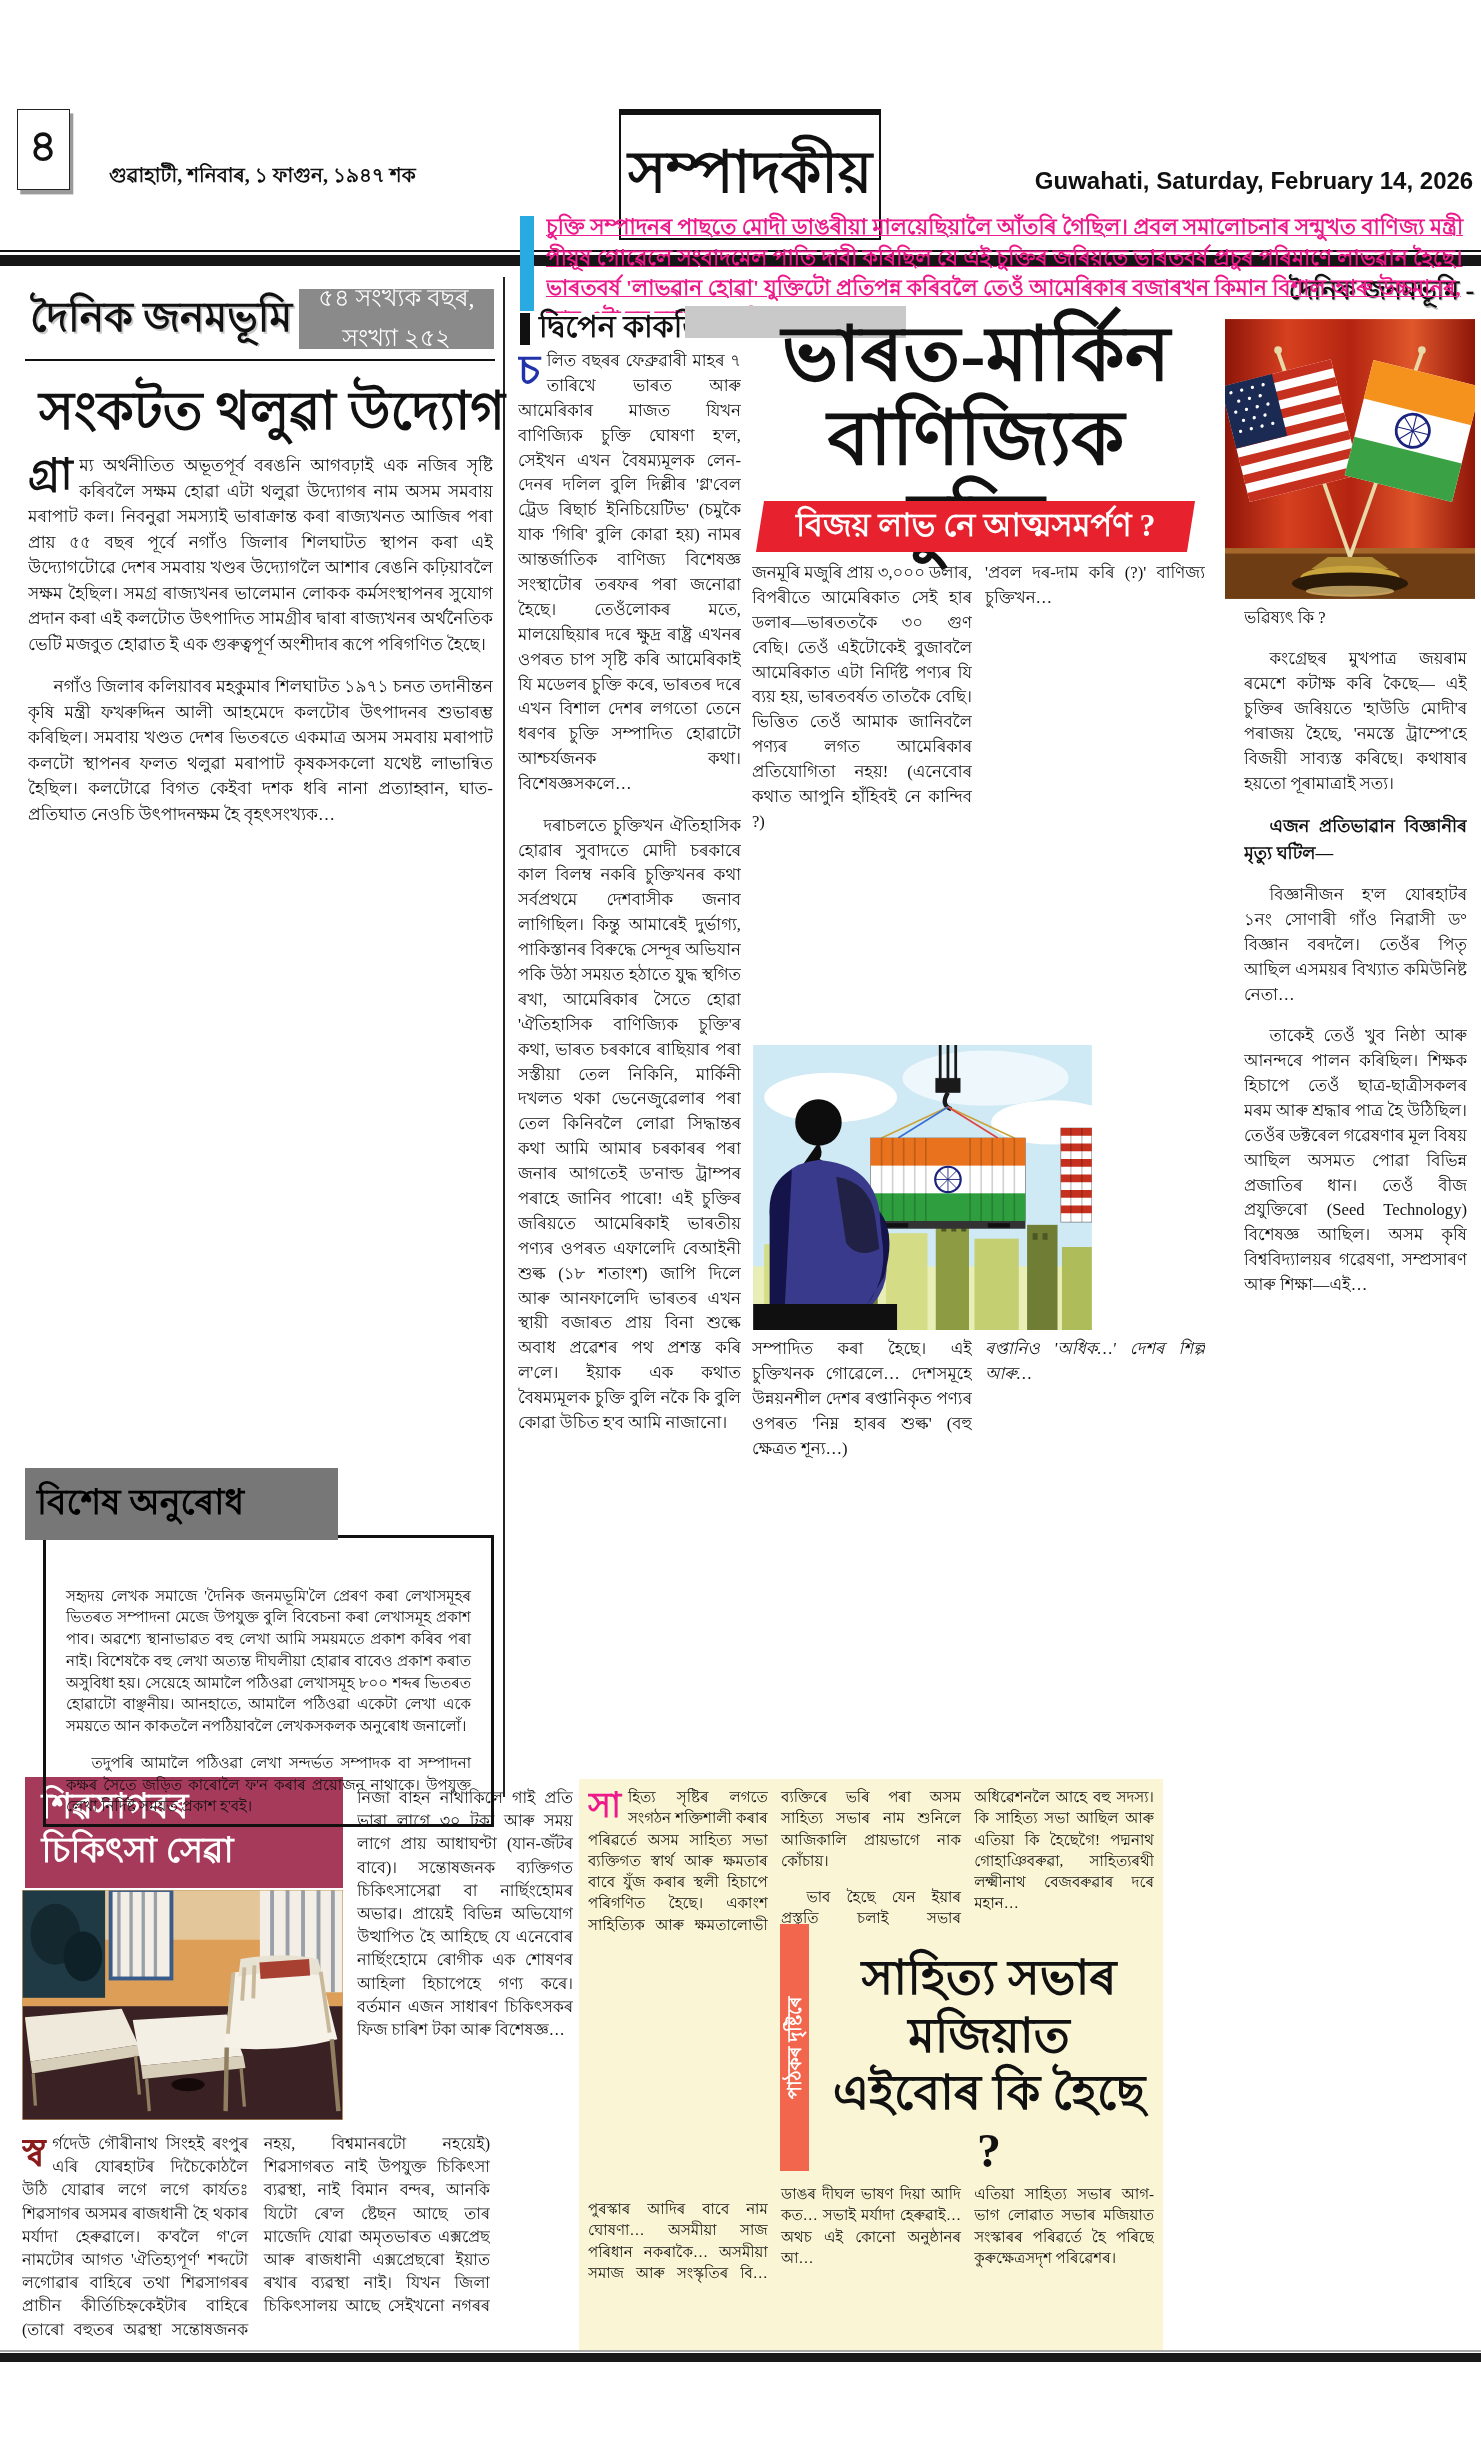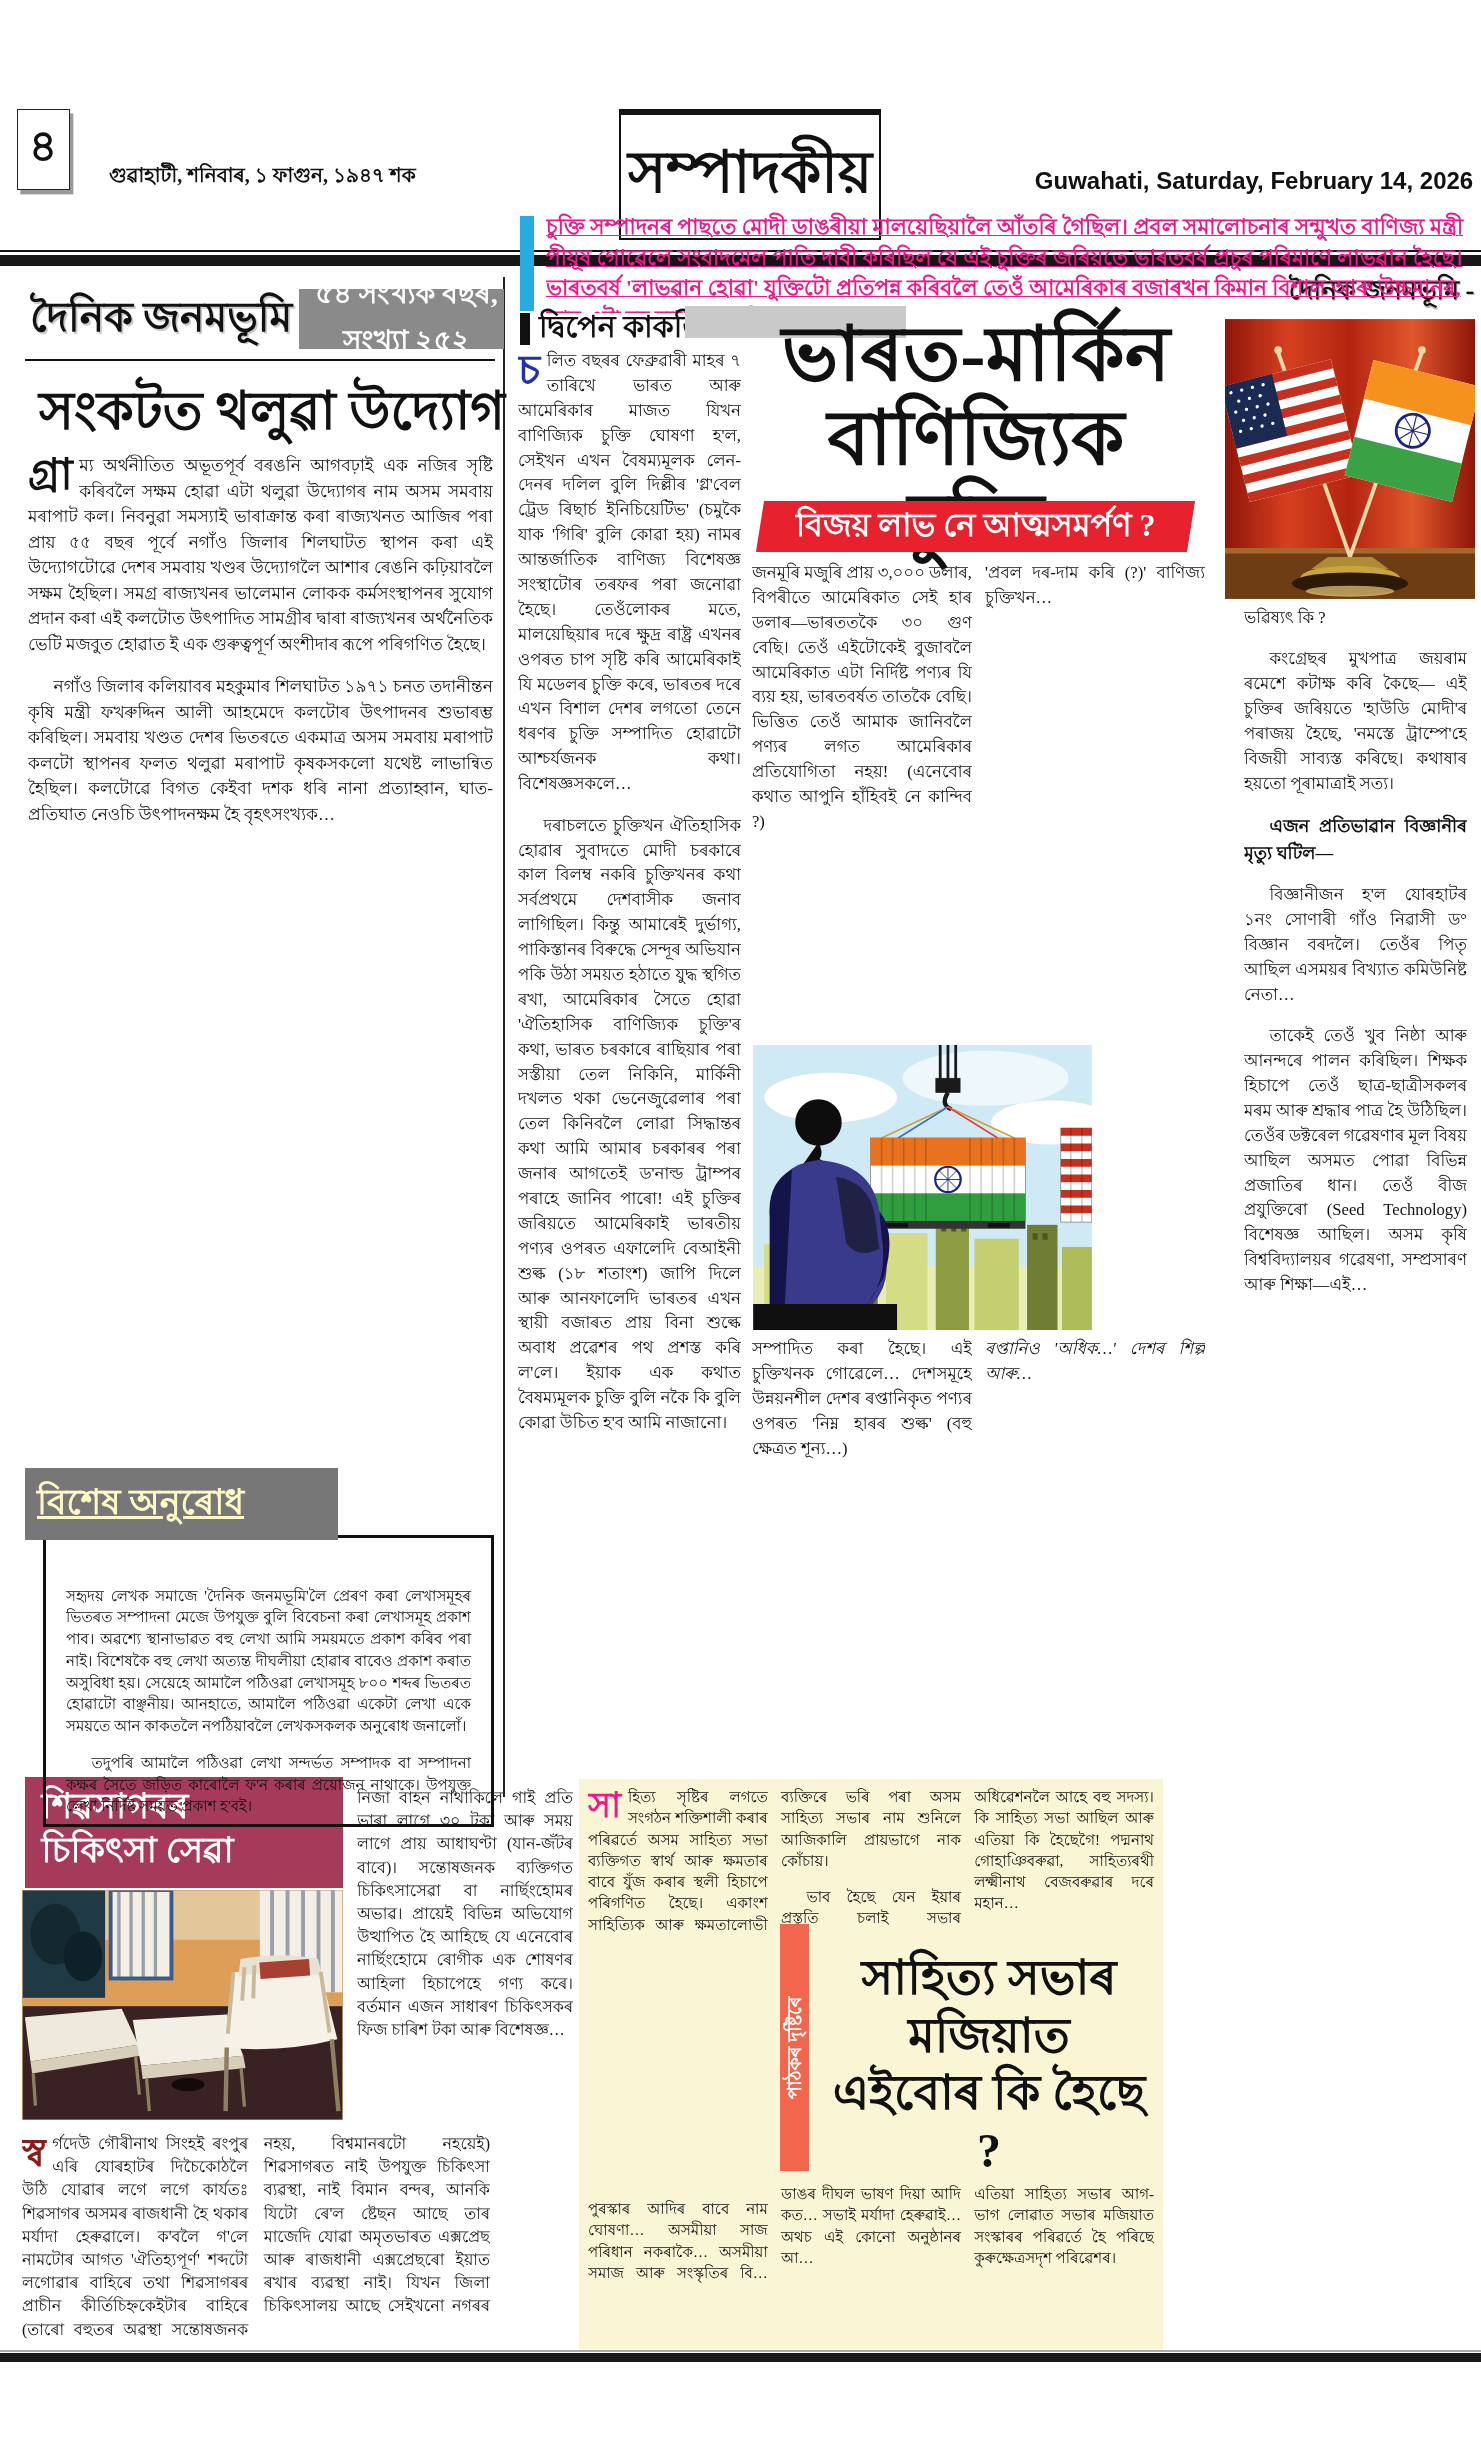--- a/index.html
+++ b/index.html
@@ -18,28 +18,28 @@
   #masthead-box{left:619px;top:109px;width:258px;height:123px;border:2.2px solid #111;border-top:6.6px solid #111;
     display:flex;align-items:center;justify-content:center;font-size:58px;font-weight:bold;background:#fff;}
   #date-en{right:7.8px;top:167px;font-size:24px;font-weight:bold;font-family:"Liberation Sans",sans-serif;}
   #rule-thin{left:0;top:250px;width:1481px;height:1.7px;background:#111;}
   #rule-thick{left:0;top:255px;width:1481px;height:11px;background:#161616;}
   #paper-name-right{right:6.6px;top:270px;font-size:26.6px;font-weight:bold;text-shadow:1.1px 1.1px 0 #bbb;}
   
   #v-divider{left:503px;top:277px;width:1.7px;height:1520px;background:#222;}
   #nameplate{left:30px;top:285px;font-size:41px;font-weight:bold;text-shadow:1.7px 1.7px 0 #c9c9c9;}
   #issue-box{left:299px;top:289px;width:195px;height:60px;background:#8a8a8a;color:#fff;
-    display:flex;align-items:center;justify-content:center;font-size:28px;font-weight:bold;text-align:center;padding-left:10px;}
+    display:flex;align-items:center;justify-content:center;font-size:24px;font-weight:normal;text-align:center;}
   #left-rule{left:25px;top:359px;width:470px;height:2.2px;background:#111;}
   #left-headline{left:24px;top:370px;width:470px;text-align:center;font-size:53px;font-weight:bold;margin-left:13px;}
   #left-body{left:28px;top:453px;width:465px;height:1008px;font-size:17px;line-height:1.5;}
   #left-body .dc{font-size:43px;}
   
-  #req-label{left:25px;top:1468px;width:313px;height:72px;background:#777;color:#fef9c3;z-index:3;
-    display:flex;align-items:center;font-size:35px;font-weight:bold;padding-left:12px;box-sizing:border-box;text-decoration:underline;}
+  #req-label{left:25px;top:1468px;width:313px;height:72px;background:#777;color:#000000;z-index:3;
+    display:flex;align-items:center;font-size:35px;font-weight:bold;padding-left:12px;box-sizing:border-box;}
   #req-box{left:43px;top:1535px;width:451px;height:292px;border:3.9px solid #111;box-sizing:border-box;
     padding:25.5px 20px 5.5px 20px;font-size:15px;line-height:1.45;z-index:2;}
   
   #lead-bar{left:520px;top:216px;width:14.4px;height:95px;background:#29abe2;}
   #lead-text{left:546px;top:212px;width:928px;height:101px;color:#ed1a8c;font-weight:bold;
     font-size:21.6px;line-height:1.42;text-decoration:underline;text-decoration-thickness:1.1px;}
   #byline{left:520px;top:303px;display:flex;align-items:center;gap:8.9px;}
   #byline-bar{width:10px;height:32px;background:#111;}
   #byline-name{font-size:30px;font-weight:bold;}
   #byline-grey{left:685px;top:306px;width:221px;height:32px;background:#c9c9c9;}

